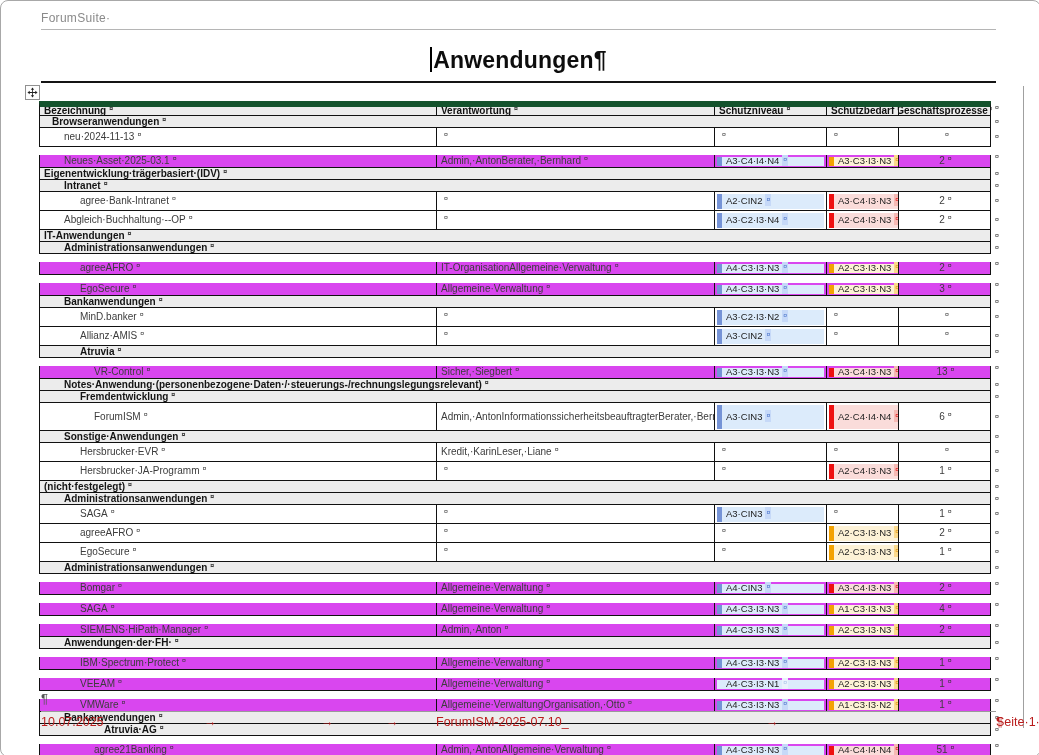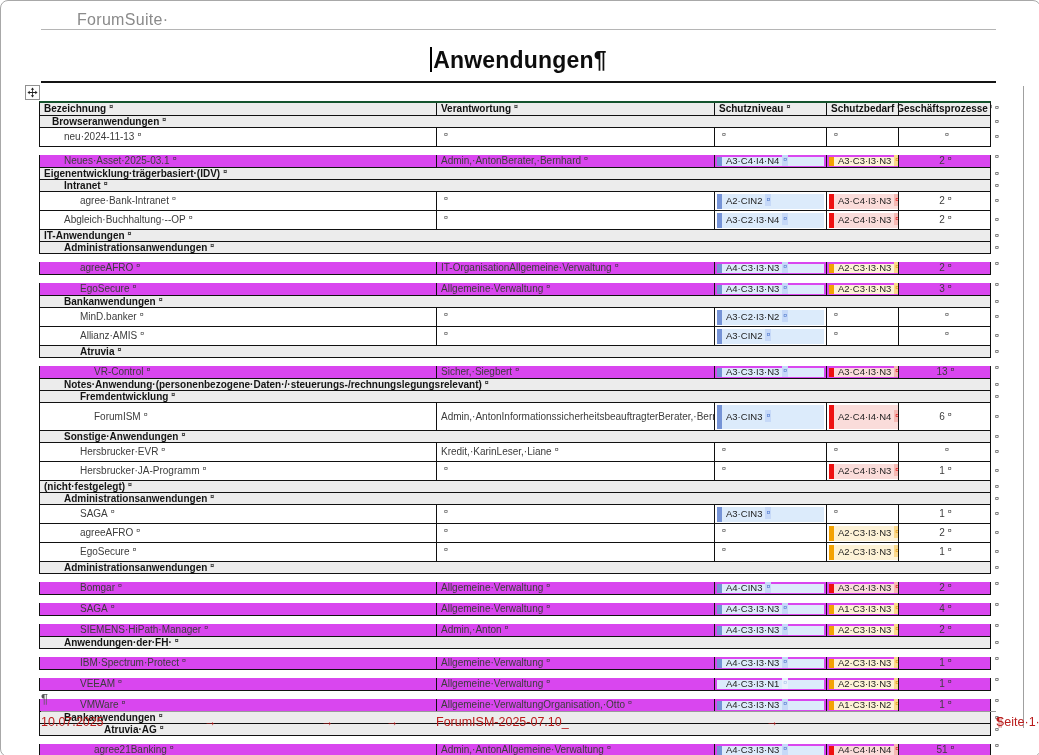--- a/index.html
+++ b/index.html
@@ -2,37 +2,37 @@
 <html style="--group-row-bg: #ececec; --niveau-bar: #7593d6; --niveau-bg: #dcebfb; --bedarf-red-bar: #ee1111; --bedarf-red-bg: #fadcda; --bedarf-orange-bar: #f3a203; --bedarf-orange-bg: #fdf2d6;"><head>
 <meta charset="utf-8">
 <style>
   html,body{margin:0;padding:0;background:#fff;}
   .window{
     position:relative;width:1039px;height:755px;background:#fff;
     border:1px solid #a8a8a8;border-radius:8px;overflow:hidden;
     font-family:"Liberation Sans",sans-serif;color:#222;
   }
   
-  .app-header{position:absolute;left:40px;top:10px;font-size:16px;color:#8a8a8a;letter-spacing:.3px;margin-left:36px;}
+  .app-header{position:absolute;left:40px;top:10px;font-size:12px;color:#8a8a8a;letter-spacing:.3px;}
   .header-rule{position:absolute;left:40px;top:28px;width:955px;height:1px;background:#b5b5b5;}
   
   .title-wrap{position:absolute;left:40px;top:46px;width:955px;text-align:center;}
   .doc-title{font-size:23px;font-weight:bold;color:#0d0d0d;letter-spacing:.2px;}
   .caret{display:inline-block;width:2px;height:25px;background:#000;vertical-align:-4px;margin-right:1px;}
   .title-rule{position:absolute;left:40px;top:80px;width:955px;height:2px;background:#141414;}
   
   .tbl-handle{position:absolute;left:24px;top:84px;width:15px;height:15px;border:1px solid #909090;
     background:#fdfdfd;box-sizing:border-box;display:flex;align-items:center;justify-content:center;cursor:move;}
   
   .tbl{position:absolute;left:38px;top:100px;}
   .trow{display:flex;align-items:stretch;}
   .cells{width:952px;box-sizing:border-box;display:grid;
     grid-template-columns:397px 278px 112px 72px 93px;
     border:solid #111;border-width:0 1px 1px 1px;background:#fff;}
-  .trow:first-child .cells{border-top:2px solid #14532d;}
+  .trow:first-child .cells{border-top:6px solid #14532d;}
   .cells.hdr{height:15px;background:#ececec;}
   .cells.r-group{height:12px;background:var(--group-row-bg);grid-template-columns:952px;}
   .cells.r-compact{height:13px;background:#d946ef;margin-top:8px;}
   .cells.r-tall{height:19px;background:#ffffff;}
   .cells.r-xl{height:28px;background:#ffffff;}
   .cell{border-right:1px solid #111;display:flex;align-items:center;overflow:hidden;
     font-size:10px;color:#3c3c3c;padding:0 2px 0 4px;box-sizing:border-box;line-height:12px;}
   .cell:last-child,.cell.group-cell{border-right:none;}
   .cell.hcell{font-weight:bold;color:#111;}
   .cell.group-cell{font-weight:bold;color:#141414;}

